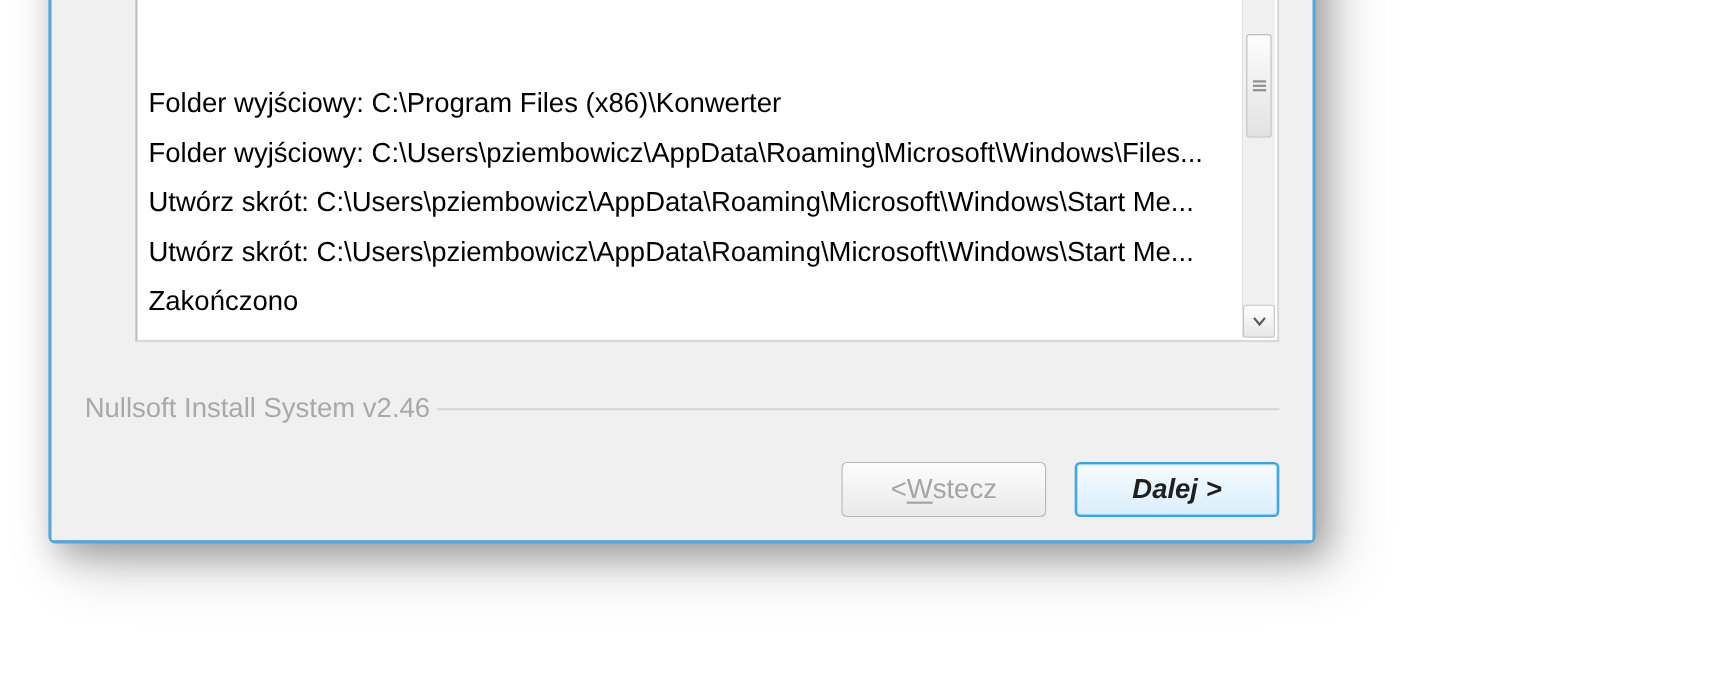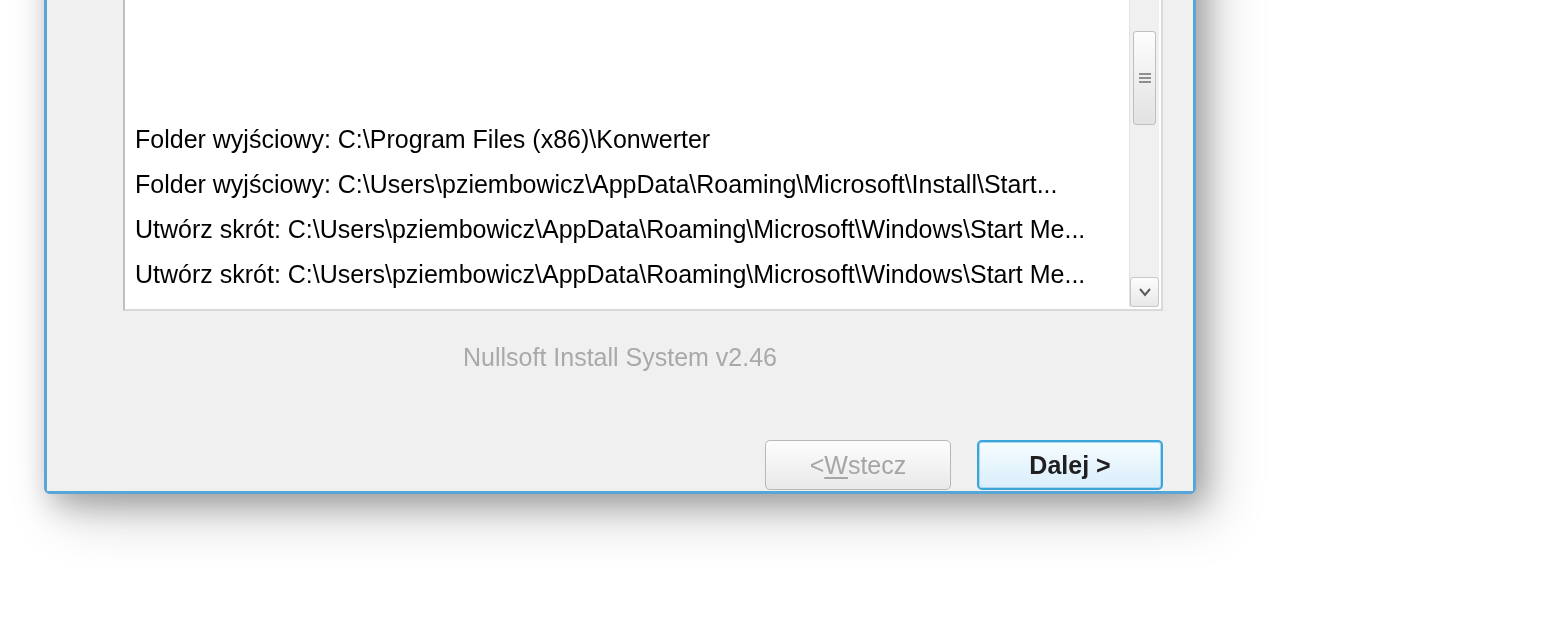--- a/index.html
+++ b/index.html
@@ -83,22 +83,22 @@
         linear-gradient(#8f8f8f,#8f8f8f) 0 4px/100% 2px no-repeat,
         linear-gradient(#8f8f8f,#8f8f8f) 0 8px/100% 2px no-repeat;
     }
     .scroll-btn-down {
       display: flex; height: 30px; margin-top: auto;
     }
     .scroll-btn-down svg { width: 14px; height: 10px; }
 
     
     .sep-row {
-      margin: 32px 12px 0 12px;
-      display: flex; align-items: center; gap: 32px; flex-direction: column;
+      margin: 46px 12px 0 12px;
+      display: flex; align-items: center; gap: 6px;
     }
     .sep-label { font-size: 25px; color: #a9a9a9; white-space: nowrap; }
     .sep-line { flex: 1 1 auto; height: 2px; background: #d8d8d8; }
 
     
     .button-row {
       margin: 34px 12px 0 12px;
       display: flex; justify-content: flex-end; gap: 26px;
     }
     .btn {
@@ -111,37 +111,39 @@
       display: flex; align-items: center; justify-content: center;
       color: #303030;
     }
     .btn.disabled { color: #a5a5a5; }
     .btn.primary {
       border: 2px solid #3ba5d9;
       background: linear-gradient(#f6fcff,#d9eefb);
       color: #202020;
       box-shadow: inset 0 0 0 1px #a9d8f0;
       font-weight: 600;
+      font-style: italic;
     }
 
     .underline-accel { text-decoration: underline; text-underline-offset: 3px; }
   </style>
 </head>
 <body>
 
 <div class="stage">
   <div class="window-frame">
     <div class="window-inner">
 
       <div class="log-panel">
         <div class="log-content">
           <div class="log-line">Folder wyjściowy: C:\Program Files (x86)\Konwerter</div>
-          <div class="log-line">Folder wyjściowy: C:\Users\pziembowicz\AppData\Roaming\Microsoft\Install\Start...</div>
+          <div class="log-line">Folder wyjściowy: C:\Users\pziembowicz\AppData\Roaming\Microsoft\Windows\Files...</div>
           <div class="log-line">Utwórz skrót: C:\Users\pziembowicz\AppData\Roaming\Microsoft\Windows\Start Me...</div>
           <div class="log-line">Utwórz skrót: C:\Users\pziembowicz\AppData\Roaming\Microsoft\Windows\Start Me...</div>
+          <div class="log-line">Zakończono</div>
         </div>
 
         <div class="scrollbar">
           <div class="scroll-track">
             <div class="scroll-thumb">
               <div class="thumb-grip"></div>
             </div>
           </div>
           <div class="scroll-btn-down">
             <svg viewBox="0 0 14 10">

